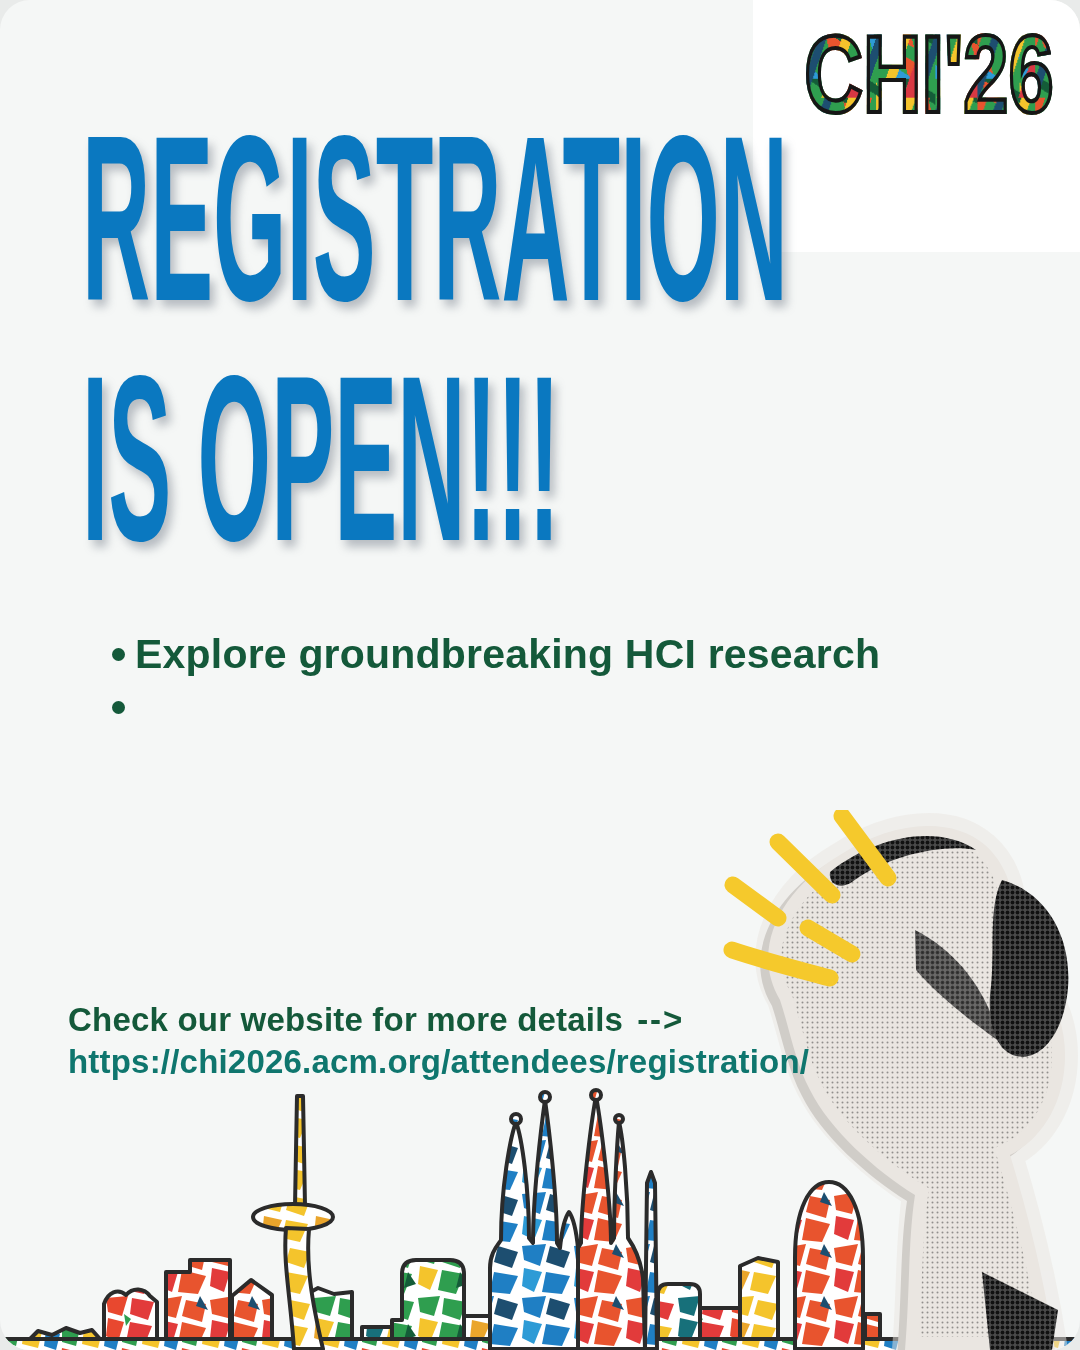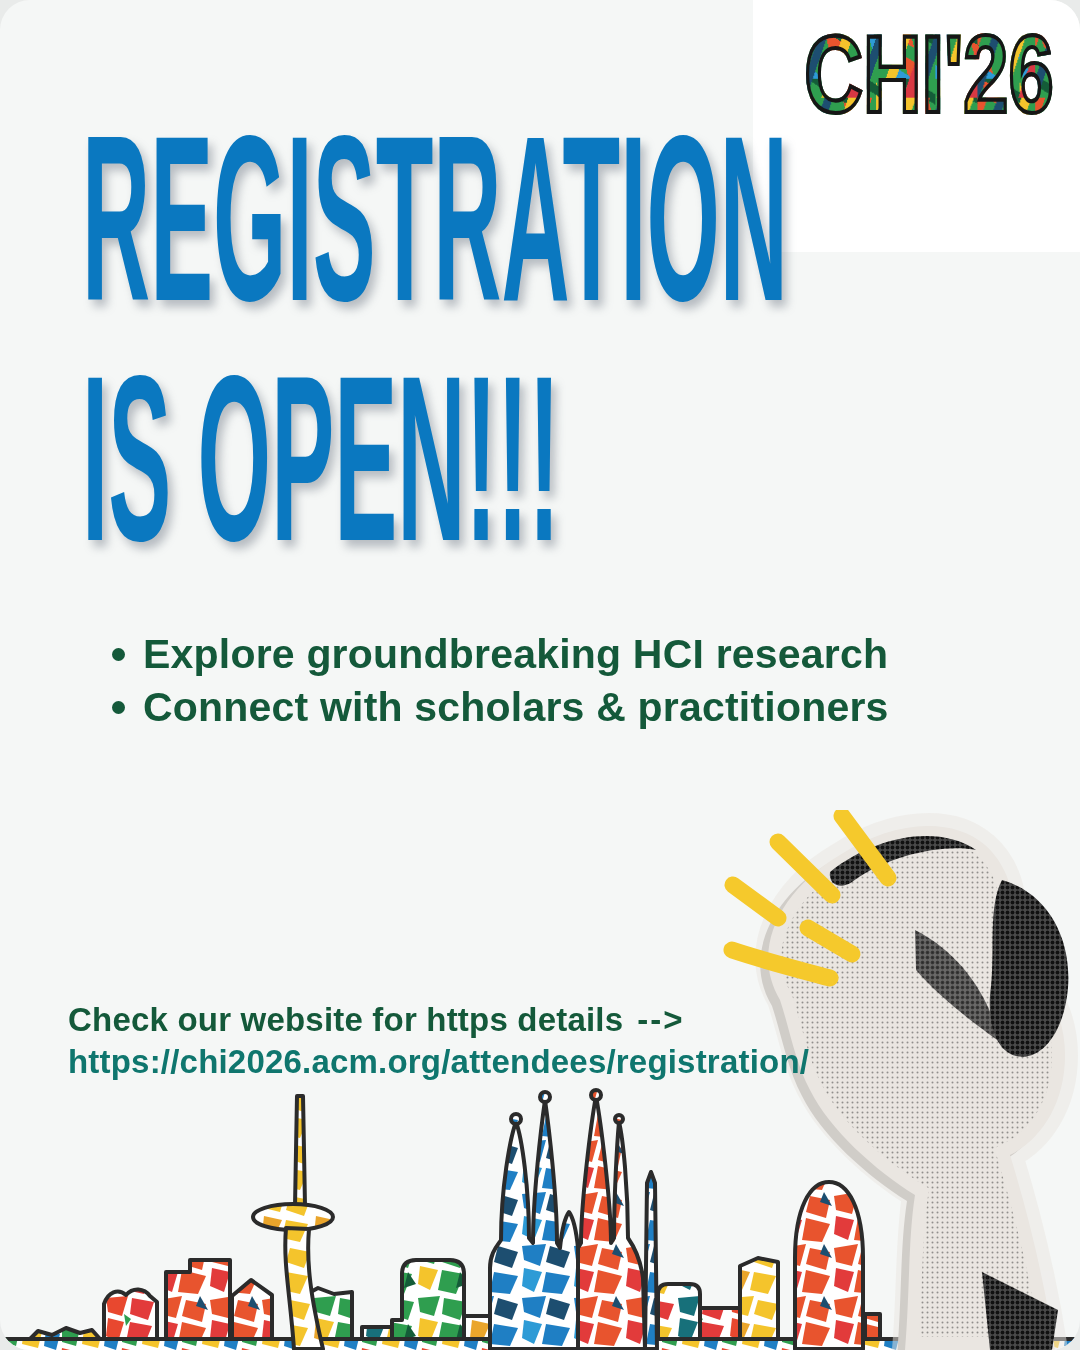--- a/index.html
+++ b/index.html
@@ -25,21 +25,21 @@
     -webkit-background-clip:text;background-clip:text;
   }
   
   .hl{position:absolute;left:82px;z-index:2;filter:drop-shadow(5px 7px 5px rgba(90,100,115,.40));}
   .hl text{font-family:"Liberation Sans",sans-serif;font-weight:700;fill:#0a78c0;}
   .hl1{top:118px;}
   .hl2{top:358px;}
   
   .bullets{position:absolute;left:112px;top:628px;width:872px;z-index:2;
     list-style:none;margin:0;padding:0;}
-  .bullets li{display:flex;gap:18px;font-size:41px;line-height:53px;
+  .bullets li{display:flex;gap:10px;font-size:41px;line-height:53px;
     font-weight:700;letter-spacing:.2px;color:#14593a;}
   .bullets .dot{flex:none;width:13px;height:13px;border-radius:50%;
     background:#14593a;margin-top:20px;}
   
   .cta{position:absolute;left:68px;top:999px;z-index:6;font-weight:700;}
   .cta-line{font-size:33px;line-height:42px;color:#14593a;letter-spacing:.2px;}
   .cta-arrow{margin-left:14px;letter-spacing:2px;}
   .cta-url{display:block;font-size:33px;line-height:42px;color:#0f766e;
     text-decoration:none;letter-spacing:.2px;}
   
@@ -63,27 +63,26 @@
     <text x="0" y="182" font-size="235" textLength="478" lengthAdjust="spacingAndGlyphs">IS OPEN!!!</text>
   </svg>
 
   <ul class="bullets">
     <li>
       <span class="dot"></span>
       <span>Explore groundbreaking HCI research</span>
     </li>
     <li>
       <span class="dot"></span>
-      <span>Connect with scholars &amp; practitioners</span>
     </li>
   </ul>
 
   <div class="cta">
     <div class="cta-line">
-      <span>Check our website for https details</span><span class="cta-arrow">--&gt;</span>
+      <span>Check our website for more details</span><span class="cta-arrow">--&gt;</span>
     </div>
     <a class="cta-url" href="#">https://chi2026.acm.org/attendees/registration/</a>
   </div>
 
   <svg class="skyline" width="1080" height="262" viewBox="0 0 1080 262">
     <defs>
       <pattern id="pr" width="52" height="52" patternUnits="userSpaceOnUse">
         <rect width="52" height="52" fill="#ffffff"></rect>
         <polygon points="2,2 24,0 18,20 4,16" fill="#e8482f"></polygon>
         <polygon points="28,2 50,6 44,24 26,18" fill="#e23b3b"></polygon>

